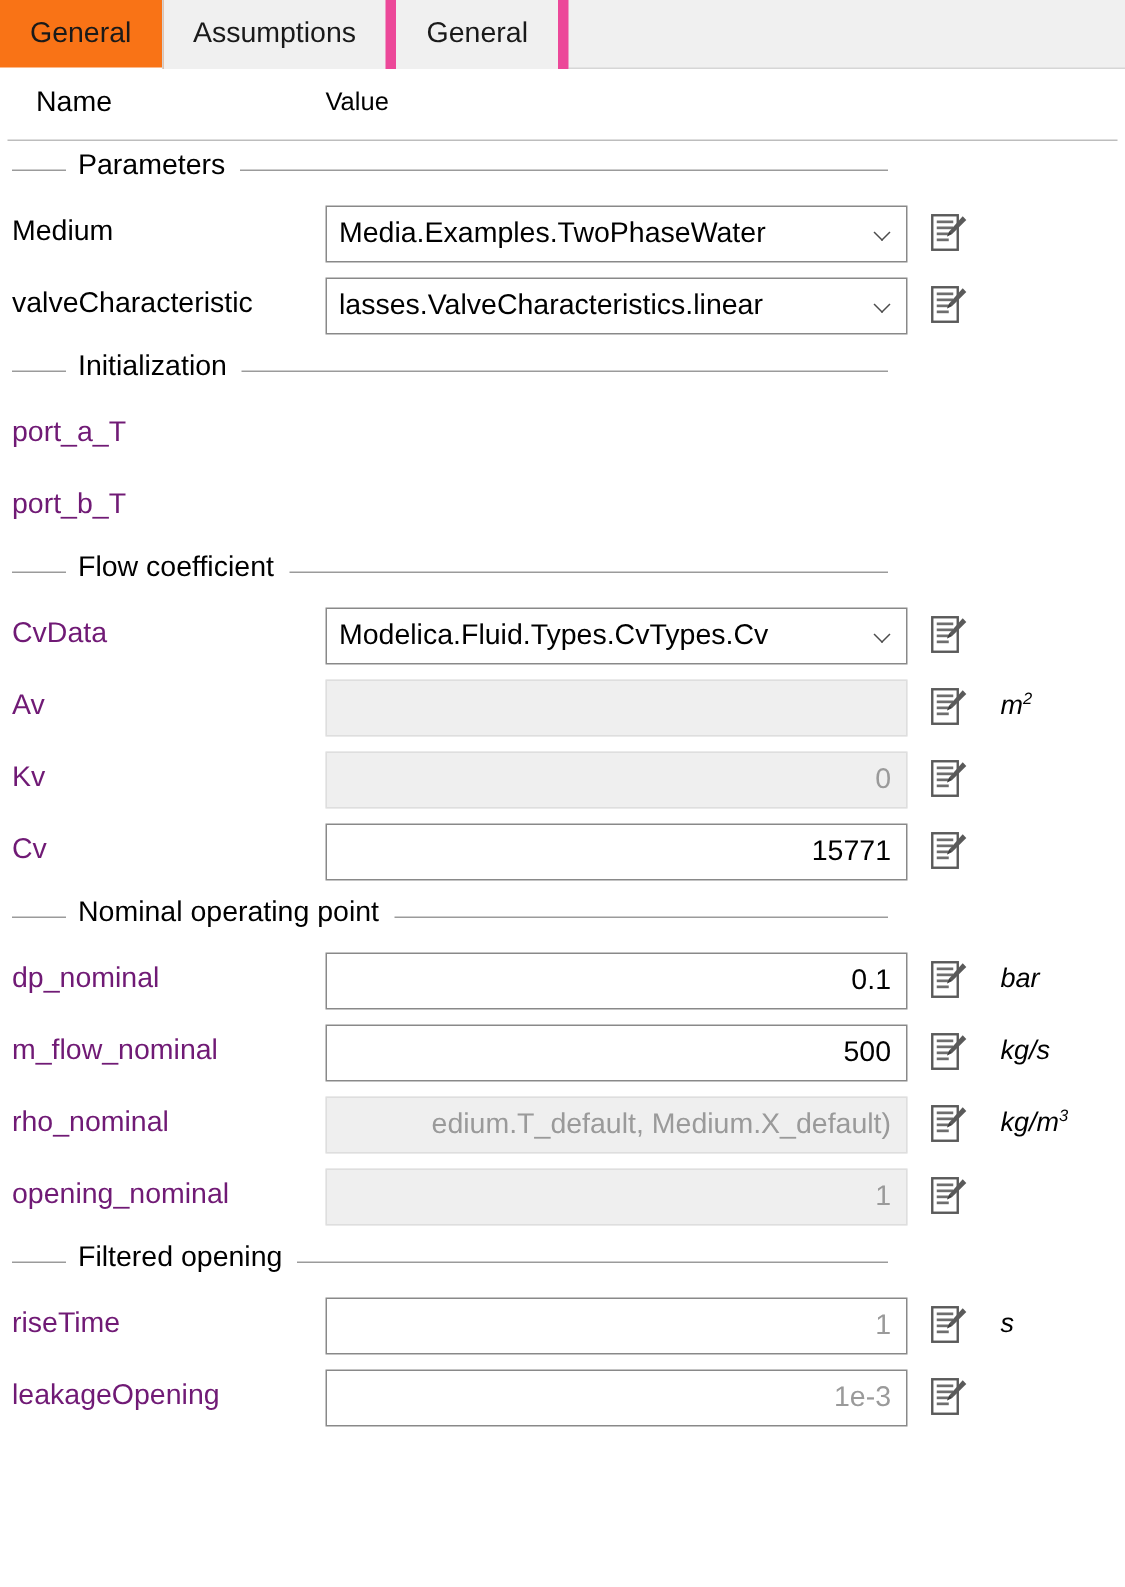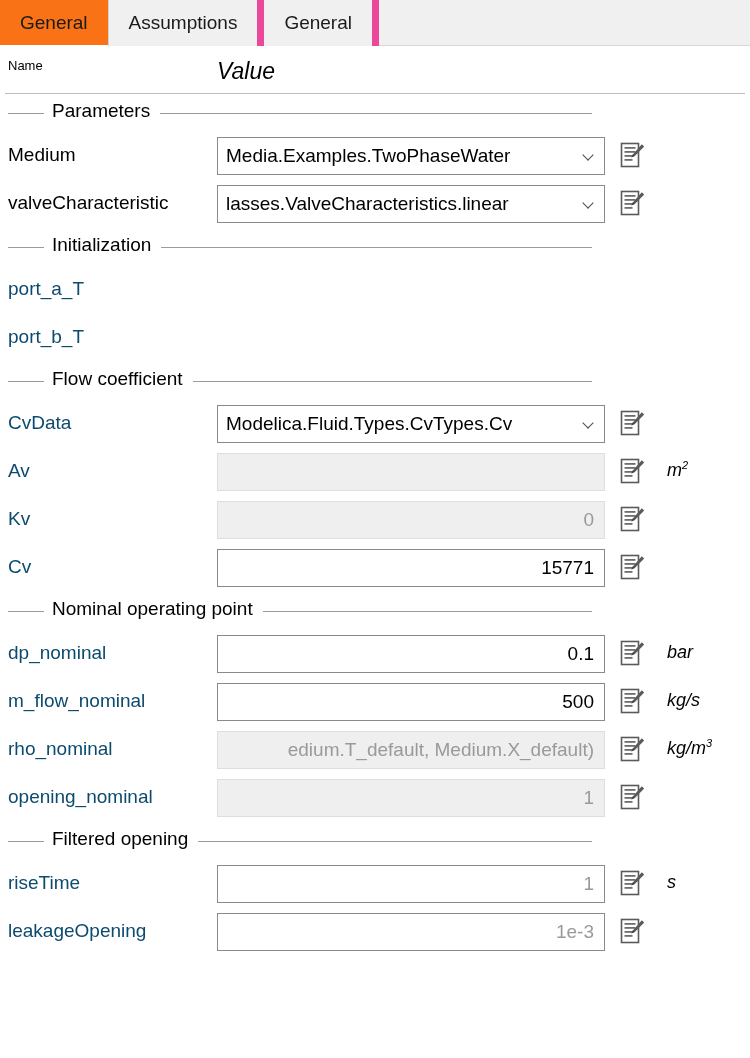--- a/index.html
+++ b/index.html
@@ -63,28 +63,27 @@
 
   
   .colhead {
     position: absolute;
     left: 0; top: 46px;
     width: 750px;
     height: 48px;
   }
   .colhead .ch-name {
     position: absolute;
-    left: 8px; top: 12px;
-    font-size: 13px;
+    left: 24px; top: 12px;
+    font-size: 19px;
   }
   .colhead .ch-value {
     position: absolute;
     left: 217px; top: 12px;
-    font-size: 23px;
-    font-style: italic;
+    font-size: 17px;
   }
   .colhead .rule {
     position: absolute;
     left: 5px; right: 5px; bottom: 0;
     height: 1px;
     background: #bdbdbd;
   }
 
   
   .sheet {
@@ -124,21 +123,21 @@
     position: relative;
     height: 48px;
   }
   .row .lbl {
     position: absolute;
     left: 8px;
     top: 12px;
     font-size: 19px;
     white-space: nowrap;
   }
-  .row .lbl.link { color: #0c4a6e; }
+  .row .lbl.link { color: #701a75; }
   .row .lbl.plain { color: #000000; }
 
   .field {
     position: absolute;
     left: 217px;
     top: 5px;
     width: 388px;
     height: 38px;
     box-sizing: border-box;
     background: #ffffff;

